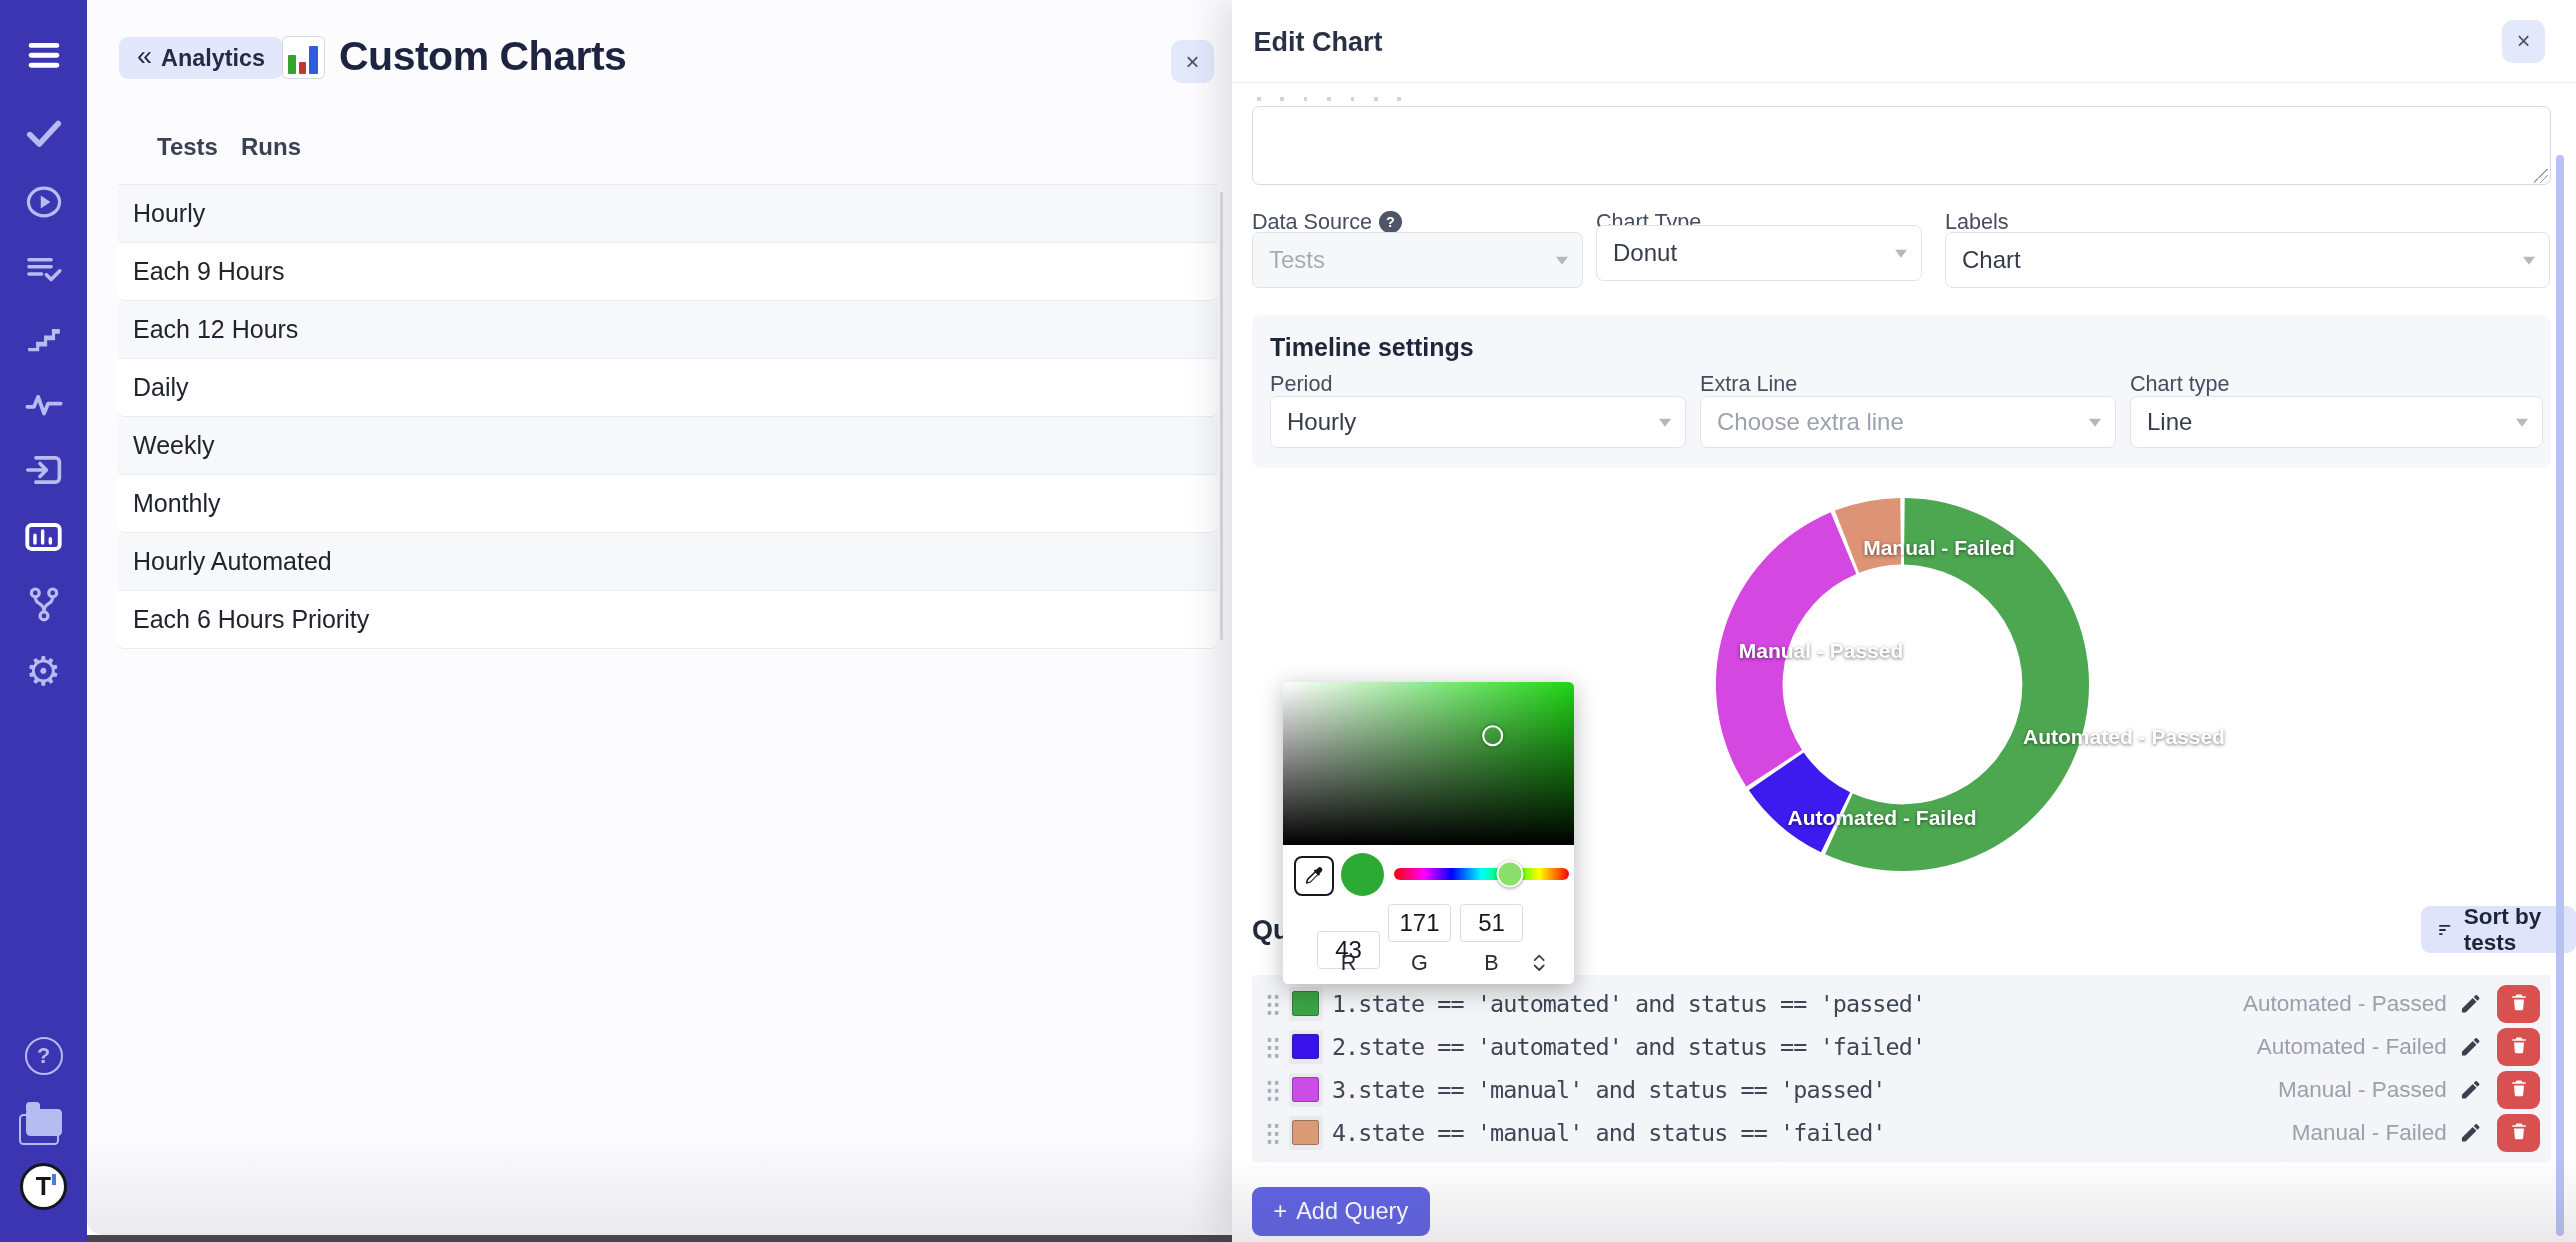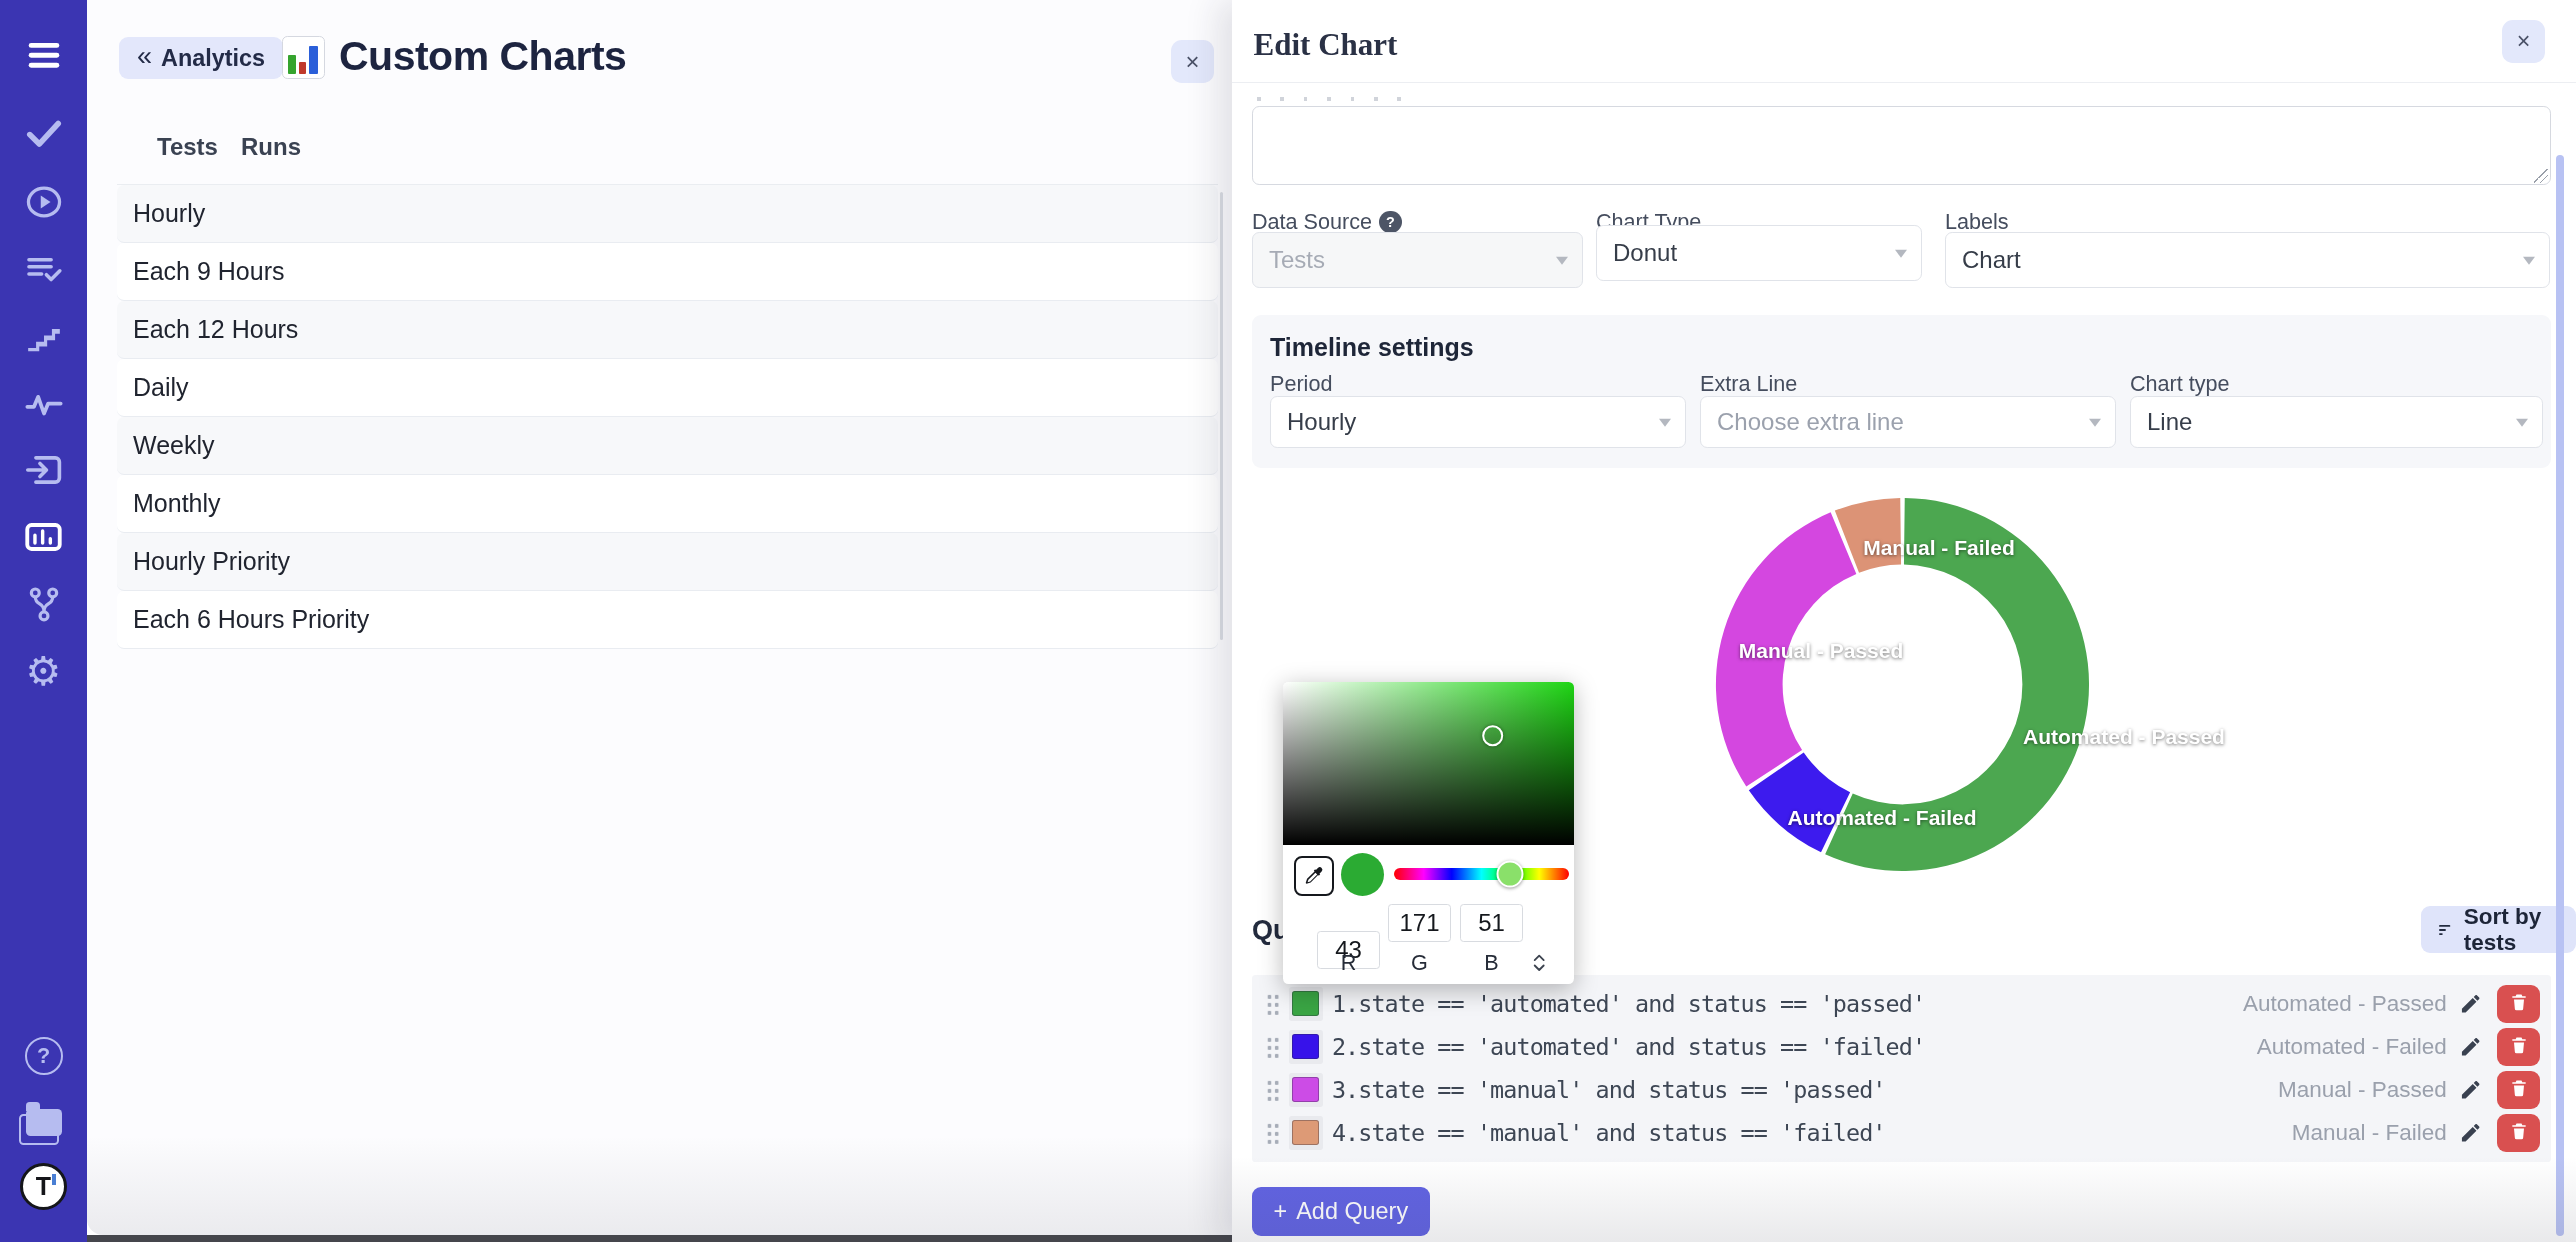--- a/index.html
+++ b/index.html
@@ -51,21 +51,21 @@
   .list-row{height:58px;border-bottom:0.9px solid #e9ecf1;border-radius:7.2px;display:flex;align-items:center;
     padding-left:16px;font-size:25px;color:#20242f;background:#ffffff;cursor:pointer;box-sizing:border-box;}
   .list-row.odd{background:#f7f8fa;}
   .list-scrollbar{position:absolute;left:1133px;top:192px;width:2.7px;height:448px;background:#dadde3;border-radius:1.8px;}
   
   .drawer{position:absolute;left:1232px;top:0;width:1344px;height:1243px;background:#ffffff;z-index:10;
     box-shadow:-14.4px 0 32px rgba(30,35,60,0.12);}
   .drawer .bottom-fade{position:absolute;left:0;bottom:0;width:100%;height:86px;
     background:linear-gradient(to bottom, rgba(70,72,88,0), rgba(70,72,88,0.12));pointer-events:none;}
   .drawer-header{position:absolute;left:0;top:0;width:100%;height:83px;border-bottom:0.9px solid #eceef2;box-sizing:border-box;}
-  .drawer-title{position:absolute;left:21.6px;top:27px;font-size:31px;font-weight:600;color:#2a3145;font-family:Liberation Serif, serif;}
+  .drawer-title{position:absolute;left:21.6px;top:27px;font-size:27px;font-weight:600;color:#2a3145;}
   .drawer-close{position:absolute;left:1270px;top:20px;width:43px;height:43px;border-radius:10.8px;background:#e3e8fb;
     display:flex;align-items:center;justify-content:center;font-size:23.4px;color:#4b5268;cursor:pointer;}
   .cropped-label{position:absolute;left:25px;top:93px;width:153px;height:8px;overflow:hidden;
     background:repeating-linear-gradient(to right,#aab0bc 0 3.6px,transparent 3.6px 23.4px);opacity:0.55;height:3.6px;top:97px;}
   .drawer-textarea{position:absolute;left:20px;top:106px;width:1299px;height:79px;border:1.8px solid #d6d9e0;
     border-radius:7.2px;box-sizing:border-box;resize:none;outline:none;background:#fff;}
   .resize-grip{position:absolute;left:1302px;top:169px;width:14.4px;height:14.4px;
     background:
       linear-gradient(135deg, transparent 0 44%, #9aa0aa 44% 50%, transparent 50% 68%, #9aa0aa 68% 74%, transparent 74%);
   }
@@ -221,21 +221,21 @@
   <div class="tab tab-runs">Runs</div>
   <div class="tabs-divider"></div>
 
   <div class="chart-list" id="chart-list">
       <div class="list-row odd">Hourly</div>
       <div class="list-row">Each 9 Hours</div>
       <div class="list-row odd">Each 12 Hours</div>
       <div class="list-row">Daily</div>
       <div class="list-row odd">Weekly</div>
       <div class="list-row">Monthly</div>
-      <div class="list-row odd">Hourly Priority</div>
+      <div class="list-row odd">Hourly Automated</div>
       <div class="list-row">Each 6 Hours Priority</div>
     </div>
   <div class="list-scrollbar"></div>
   <div class="bottom-fade"></div>
 </main>
 
 <section class="drawer">
   <div class="drawer-header">
     <div class="drawer-title">Edit Chart</div>
     <div class="drawer-close">×</div>

